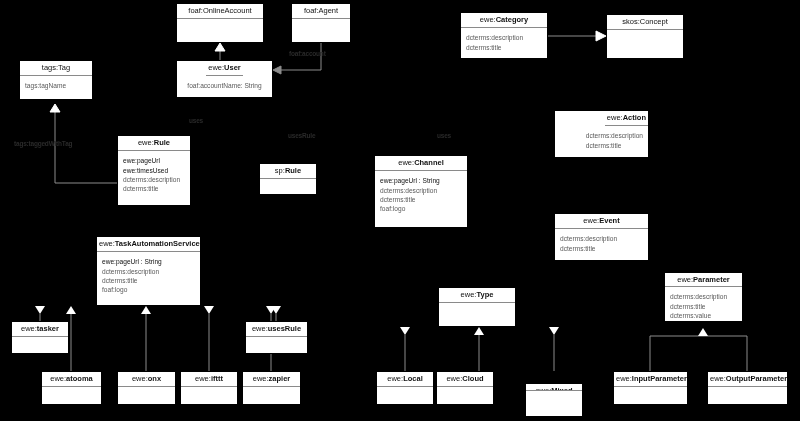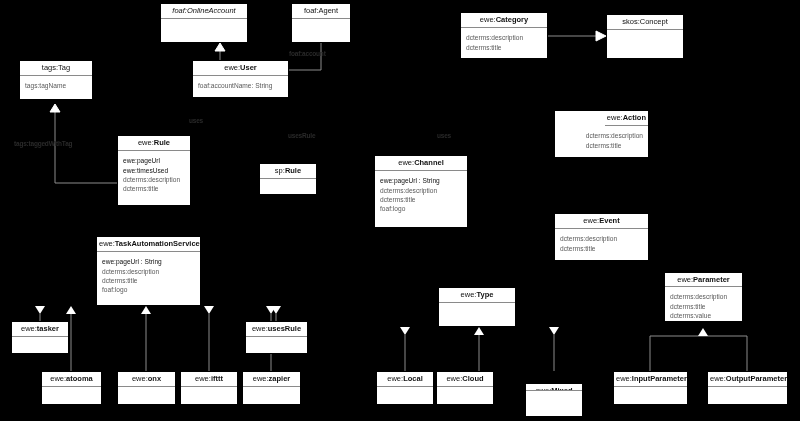--- a/index.html
+++ b/index.html
@@ -126,35 +126,35 @@
     <polygon points="271,314 266,306 276,306" fill="#ffffff"></polygon>
 
     <polygon points="405,335 400,327 410,327" fill="#ffffff"></polygon>
     <polygon points="479,327 474,335 484,335" fill="#ffffff"></polygon>
     <polygon points="554,335 549,327 559,327" fill="#ffffff"></polygon>
 
     <polygon points="703,328 698,336 708,336" fill="#ffffff"></polygon>
   </svg>
 
   <div id="class-layer">
-      <div class="uml-class" style="left: 160px; top: 3px; width: 88px; height: 40px; font-style: italic;">
+      <div class="uml-class" style="left: 176px; top: 3px; width: 88px; height: 40px;">
         <div class="uml-header plain"><span class="ns">foaf:</span><span class="nm">OnlineAccount</span></div>
         <div class="uml-attrs empty"></div>
       </div>
       <div class="uml-class" style="left: 291px; top: 3px; width: 60px; height: 40px;">
         <div class="uml-header plain"><span class="ns">foaf:</span><span class="nm">Agent</span></div>
         <div class="uml-attrs empty"></div>
       </div>
       <div class="uml-class" style="left: 19px; top: 60px; width: 74px; height: 40px;">
         <div class="uml-header plain"><span class="ns">tags:</span><span class="nm">Tag</span></div>
         <div class="uml-attrs">
           <div>tags:tagName</div>
         </div>
       </div>
-      <div class="uml-class" style="left: 192px; top: 60px; width: 97px; height: 38px;">
+      <div class="uml-class" style="left: 176px; top: 60px; width: 97px; height: 38px; align-items: center;">
         <div class="uml-header"><span class="ns">ewe:</span><span class="nm">User</span></div>
         <div class="uml-attrs">
           <div>foaf:accountName: String</div>
         </div>
       </div>
       <div class="uml-class" style="left: 460px; top: 12px; width: 88px; height: 47px;">
         <div class="uml-header"><span class="ns">ewe:</span><span class="nm">Category</span></div>
         <div class="uml-attrs">
           <div>dcterms:description</div>
           <div>dcterms:title</div>

